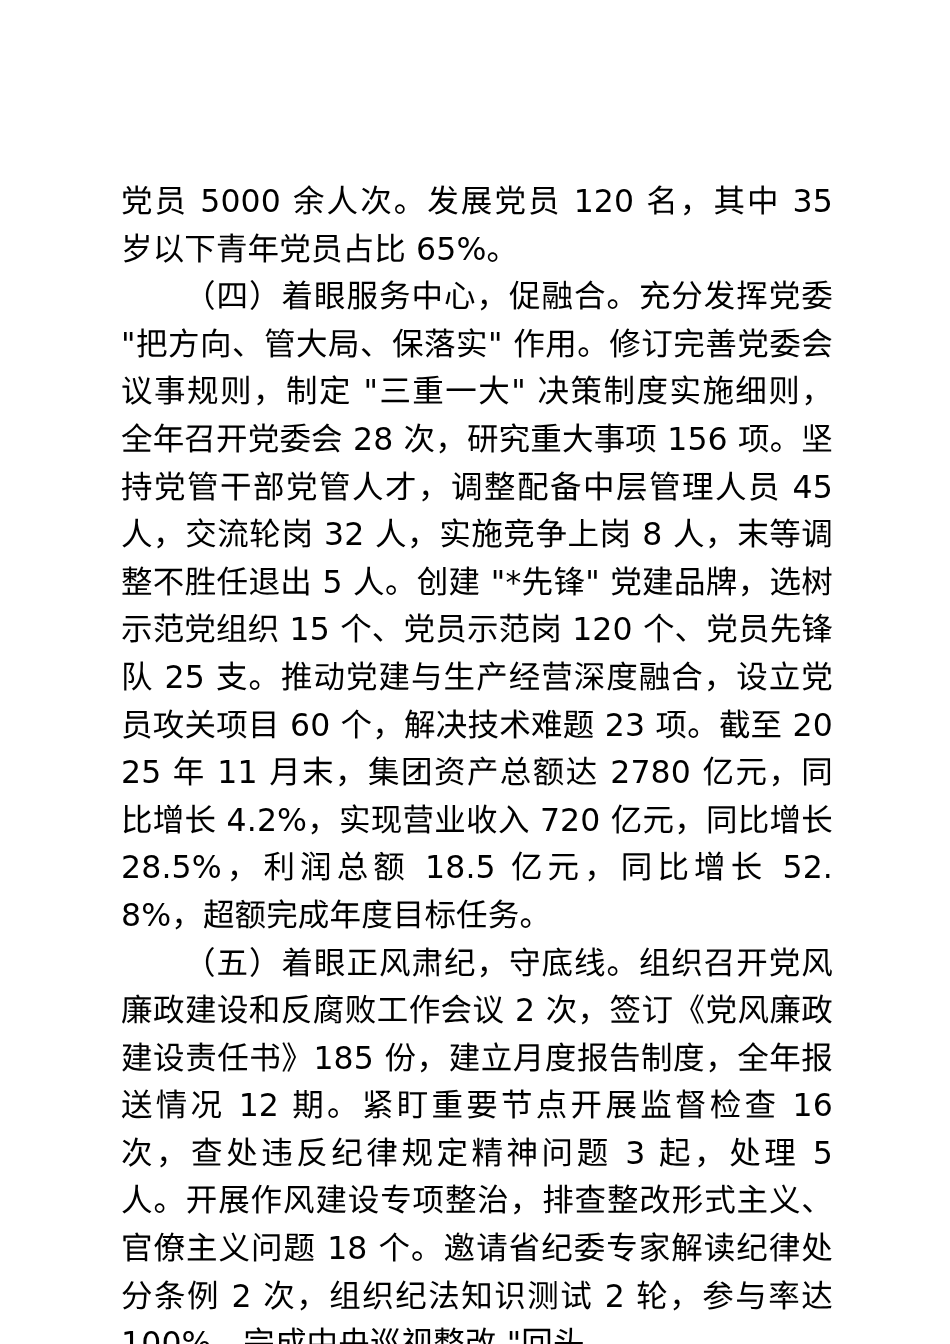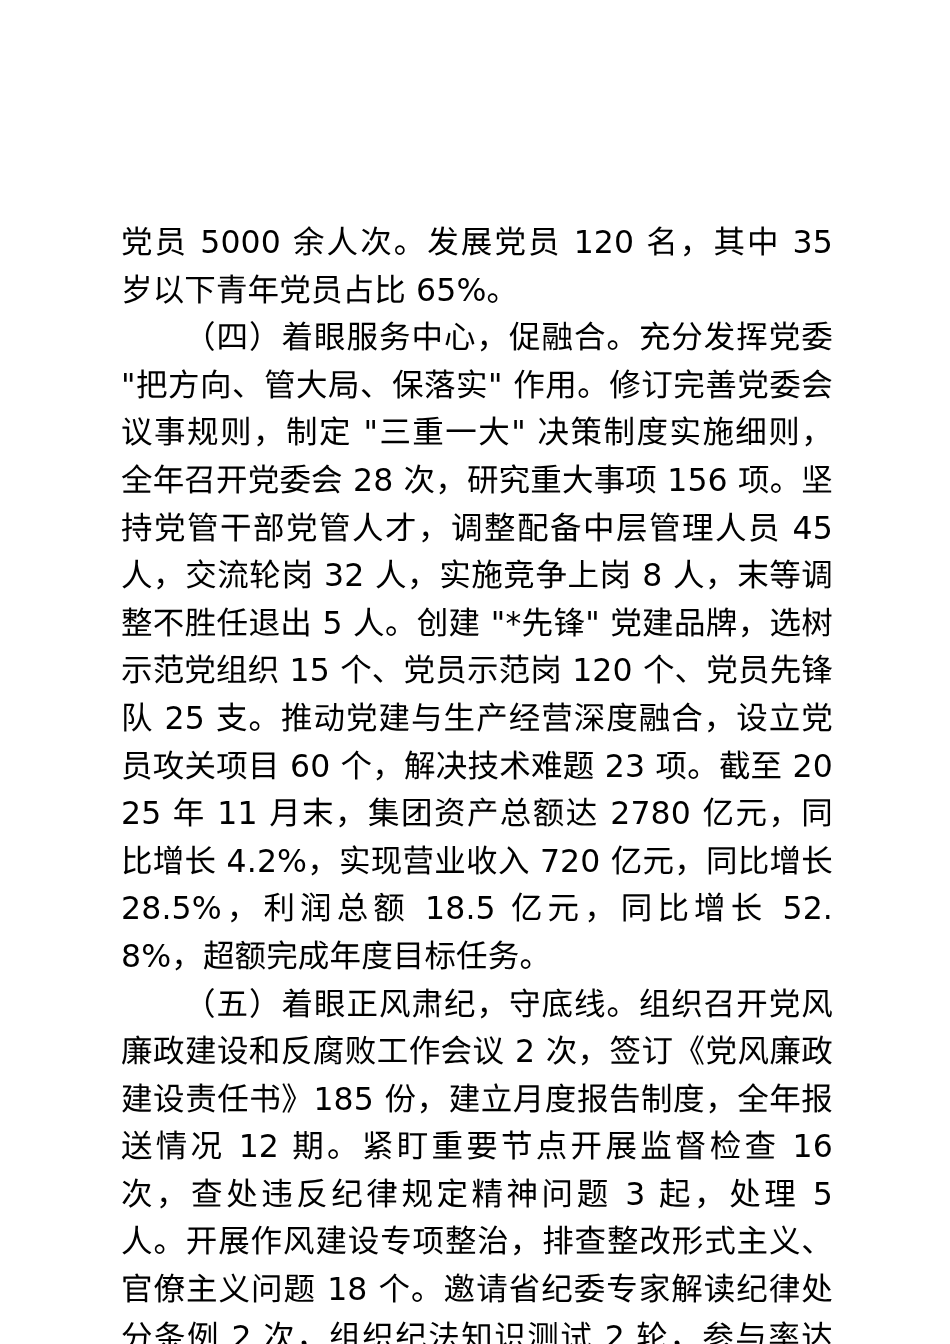--- a/index.html
+++ b/index.html
@@ -34,21 +34,20 @@
     text-justify: inter-character;
     letter-spacing: 0.15px;
     word-break: break-all;
     -webkit-font-smoothing: antialiased;
   }
   .para.indent {
     text-indent: 63px;
   }
   .para.continued {
     text-indent: 0;
-    margin-top: 41px;
   }
   
   .para:last-child {
     margin-bottom: 0;
   }
   .blank-footer {
     position: absolute;
     left: 0;
     right: 0;
     bottom: 0;

